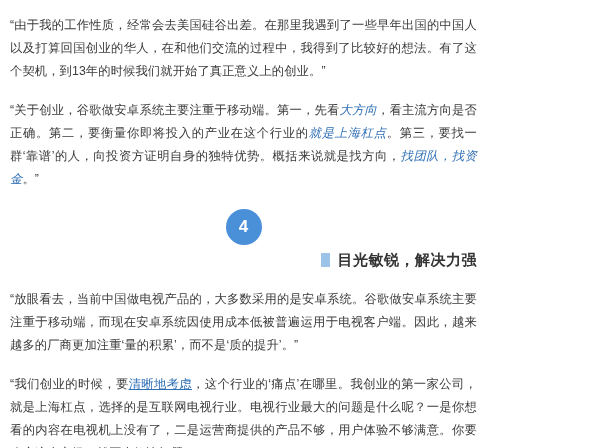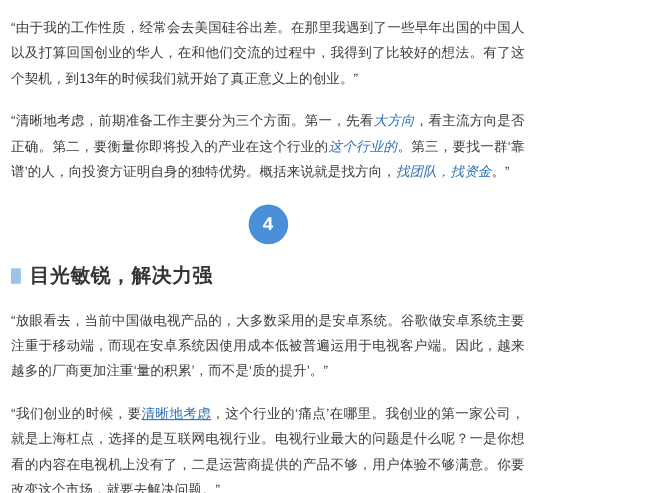--- a/index.html
+++ b/index.html
@@ -52,44 +52,44 @@
     line-height: 36px;
     border-radius: 50%;
     background: #4a90d9;
     color: #ffffff;
     font-size: 17px;
     font-weight: bold;
     text-align: center;
     font-family: "Liberation Sans", sans-serif;
   }
   .sub-head {
-    text-align: left;
-    margin: 16px 0 18px 0;
-    font-size: 18px;
+    text-align: right;
+    margin: 6px 0 18px 0;
+    font-size: 15px;
     font-weight: bold;
     color: #333333;
     letter-spacing: 0.5px;
   }
   .sub-head .bar {
     display: inline-block;
     width: 9px;
     height: 14px;
     background: #9cc3e8;
     margin-right: 8px;
     vertical-align: -2px;
   }
 </style>
 </head>
 <body>
 
 <div class="page">
 
   <p class="para">“由于我的工作性质，经常会去美国硅谷出差。在那里我遇到了一些早年出国的中国人以及打算回国创业的华人，在和他们交流的过程中，我得到了比较好的想法。有了这个契机，到13年的时候我们就开始了真正意义上的创业。”</p>
 
-  <p class="para"><span>“清晰地考虑，前期准备工作主要分为三个方面。第一，先看</span><span class="blue">大方向</span><span>，看主流方向是否正确。第二，要衡量你即将投入的产业在这个行业的</span><span class="blue">这个行业的</span><span>。第三，要找一群‘靠谱’的人，向投资方证明自身的独特优势。概括来说就是找方向，</span><span class="blue">找团队，找资金</span><span>。”</span></p>
+  <p class="para"><span>“关于创业，谷歌做安卓系统主要注重于移动端。第一，先看</span><span class="blue">大方向</span><span>，看主流方向是否正确。第二，要衡量你即将投入的产业在这个行业的</span><span class="blue">就是上海杠点</span><span>。第三，要找一群‘靠谱’的人，向投资方证明自身的独特优势。概括来说就是找方向，</span><span class="blue">找团队，找资金</span><span>。”</span></p>
 
   <div class="section-mark">
     <span class="num-circle">4</span>
   </div>
 
   <div class="sub-head">
     <span class="bar"></span><span>目光敏锐，解决力强</span>
   </div>
 
   <p class="para">“放眼看去，当前中国做电视产品的，大多数采用的是安卓系统。谷歌做安卓系统主要注重于移动端，而现在安卓系统因使用成本低被普遍运用于电视客户端。因此，越来越多的厂商更加注重‘量的积累’，而不是‘质的提升’。”</p>

